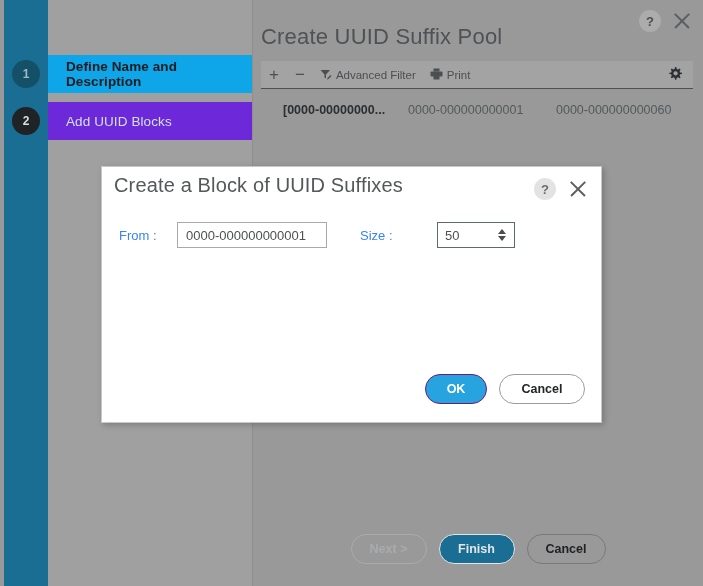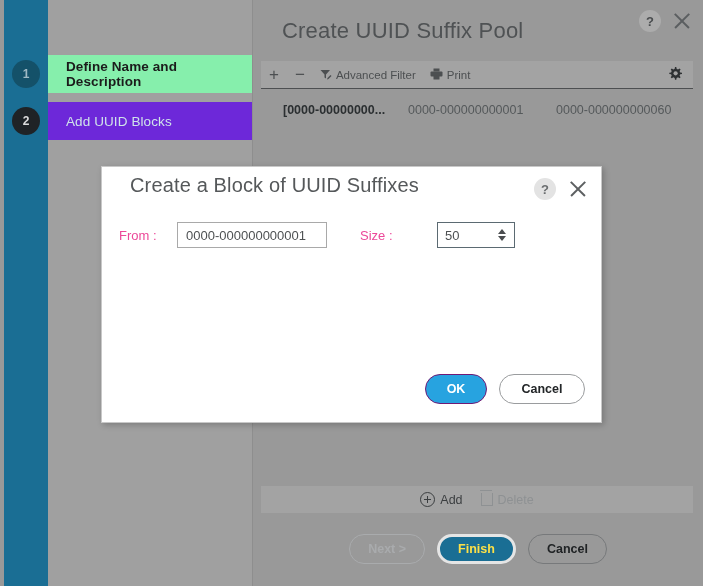--- a/index.html
+++ b/index.html
@@ -50,21 +50,21 @@
   .nav-item {
     position: absolute;
     left: 0;
     width: 204px;
     height: 38px;
     display: flex;
     align-items: center;
     box-sizing: border-box;
     padding-left: 18px;
   }
-  .nav-item.step1 { top: 55px; background: #86efac; }
+  .nav-item.step1 { top: 55px; background: #0ea5e9; }
   .nav-item.step2 { top: 102px; background: #6d28d9; }
 
   .nav-label {
     font-size: 13.5px;
     letter-spacing: 0.1px;
   }
   .nav-item.step1 .nav-label {
     color: #1b1b1b;
     font-weight: bold;
   }
@@ -105,27 +105,26 @@
     left: 253px;
     top: 0;
     right: 0;
     bottom: 0;
     background: #999999;
   }
 
   .win-title {
     position: absolute;
     left: 8px;
-    top: 18px;
+    top: 24px;
     font-size: 22px;
     color: #4f5254;
     font-weight: normal;
     letter-spacing: 0.2px;
     white-space: nowrap;
-    margin-left: 21px;
   }
 
   .win-actions {
     position: absolute;
     right: 10px;
     top: 10px;
     display: flex;
     align-items: center;
     gap: 10px;
   }
@@ -303,39 +302,39 @@
     background: transparent;
   }
   .pill.disabled {
     border: 1px solid #a9abad;
     color: #a9abad;
     background: transparent;
     cursor: default;
   }
   .pill.primary-dim {
     background: #1a6e94;
-    color: #fde047;
-    border: 3px solid #e5e5e5;
+    color: #e5e5e5;
+    border: 1px solid #e5e5e5;
   }
 
   
   .modal {
     position: absolute;
     left: 101px;
     top: 166px;
     width: 501px;
     height: 257px;
     background: #ffffff;
     border: 1px solid #c8c8c8;
     box-sizing: border-box;
     box-shadow: 2px 2px 6px rgba(0,0,0,0.22);
   }
   .modal-title {
     position: absolute;
-    left: 28px;
+    left: 12px;
     top: 7px;
     font-size: 20px;
     color: #55585a;
     font-weight: normal;
     letter-spacing: 0.15px;
     white-space: nowrap;
   }
   .modal-actions {
     position: absolute;
     right: 12px;
@@ -354,21 +353,21 @@
   .field-row {
     position: absolute;
     left: 0;
     top: 55px;
     width: 100%;
     display: flex;
     align-items: center;
   }
   .lbl {
     font-size: 13px;
-    color: #ec4899;
+    color: #3b82f6;
   }
   .lbl.from-lbl { margin-left: 17px; width: 58px; }
   .lbl.size-lbl { margin-left: 33px; width: 42px; }
 
   .txt-input {
     width: 150px;
     height: 26px;
     border: 1px solid #a9a9a9;
     background: #ffffff;
     font-family: "Liberation Sans", sans-serif;
@@ -508,30 +507,20 @@
       </div>
 
       <div class="table">
         <div class="trow">
           <div class="c-name">[0000-00000000...</div>
           <div class="c-from">0000-000000000001</div>
           <div class="c-to">0000-000000000060</div>
         </div>
       </div>
 
-      <div class="addbar">
-        <div class="item">
-          <span class="circ-plus"></span>
-          <span>Add</span>
-        </div>
-        <div class="item disabled">
-          <span class="trash"></span>
-          <span>Delete</span>
-        </div>
-      </div>
 
       <div class="wiz-buttons">
         <div class="pill disabled">Next &gt;</div>
         <div class="pill primary-dim">Finish</div>
         <div class="pill outline">Cancel</div>
       </div>
 
     </div>
   </div>
 

